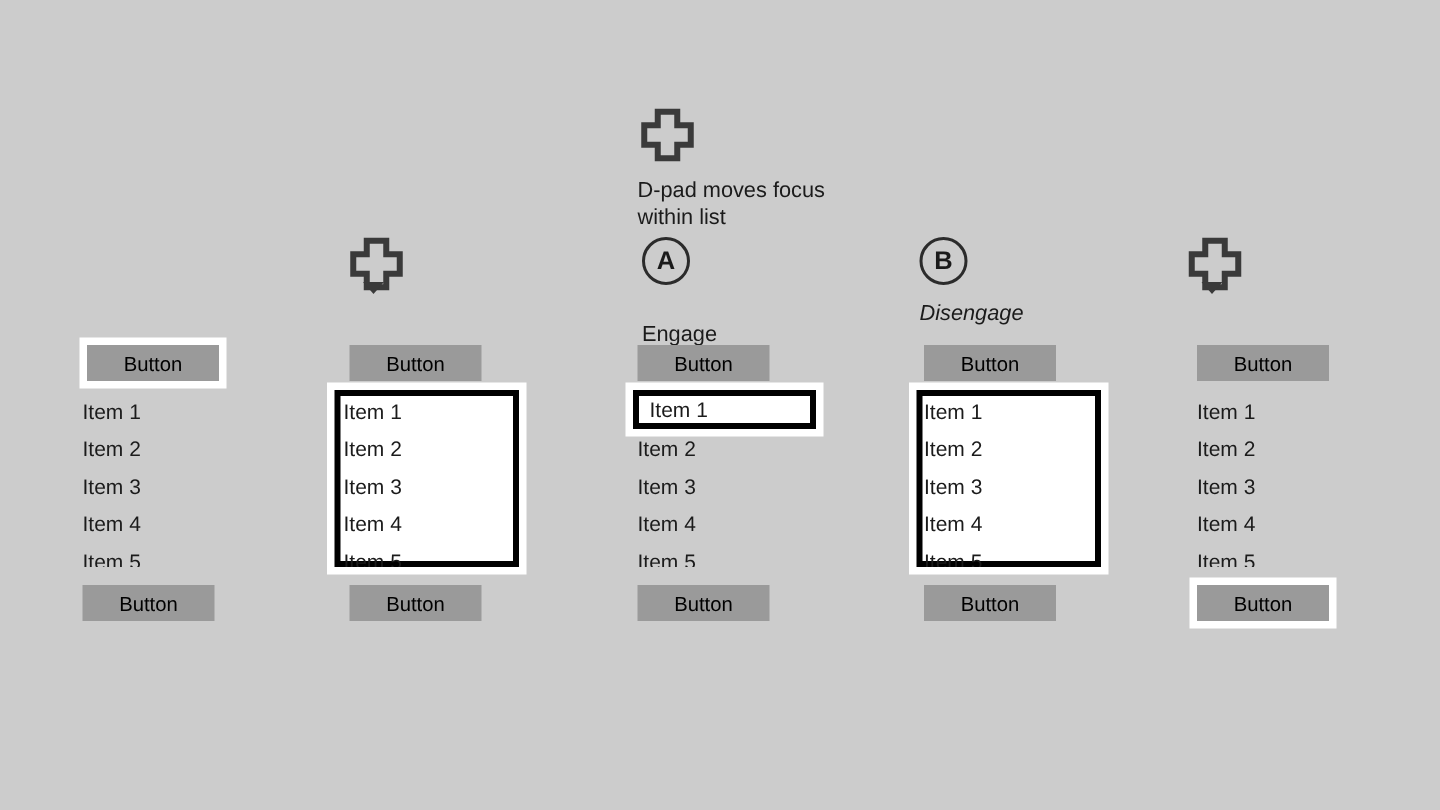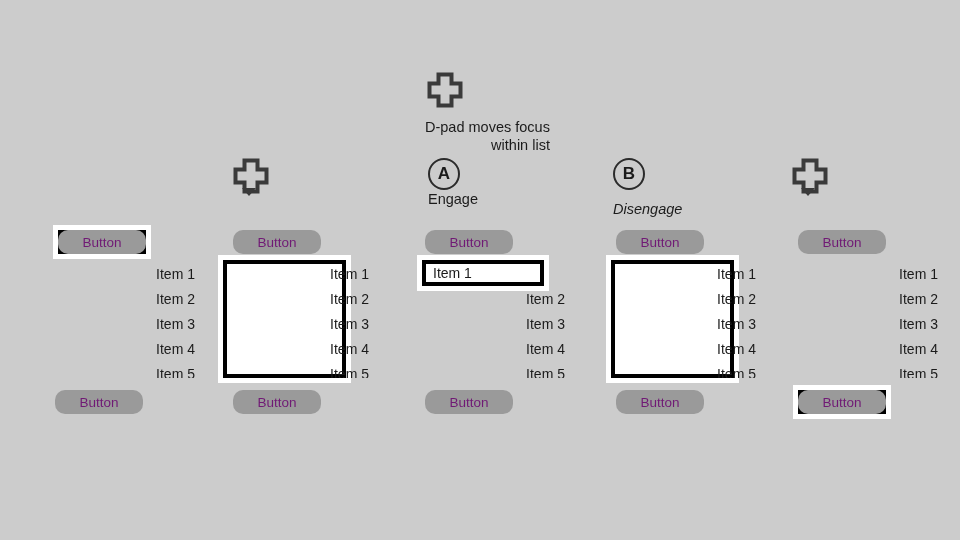--- a/index.html
+++ b/index.html
@@ -14,21 +14,20 @@
     overflow: hidden;
     position: relative;
     -webkit-font-smoothing: antialiased;
   }
 
   .stage {
     position: absolute;
     left: 0; top: 0;
     width: 960px;
     height: 540px;
-    text-align: right;
   }
 
   
   .annot {
     position: absolute;
     color: #1b1b1b;
     font-size: 14.5px;
     line-height: 18px;
   }
   .annot .annot-label {
@@ -88,29 +87,28 @@
     box-sizing: border-box;
     width: 100%;
     height: 100%;
     position: relative;
   }
 
   
   .btn {
     position: absolute;
     background: #9a9a9a;
-    color: #701a75;
+    color: #000000;
     font-size: 13.5px;
     display: flex;
     align-items: center;
     justify-content: center;
     box-sizing: border-box;
     width: 88px;
     height: 24px;
-    border-radius: 10px;
   }
 
   
   .listbox {
     position: absolute;
     width: 140px;
     height: 116px;
     overflow: hidden;
     box-sizing: border-box;
   }
@@ -153,21 +151,21 @@
       </svg>
     </div>
     <span class="annot-label" style="margin-top:6px; display:block;">D-pad moves focus
 within list</span>
   </div>
 
   <div class="annot" style="left:428px; top:158px;">
     <div class="btn-circle">
       <span>A</span>
     </div>
-    <span class="annot-label" style="margin-top:0;">Engage</span>
+    <span class="annot-label" style="margin-top:24px;">Engage</span>
   </div>
 
   <div class="annot" style="left:613px; top:158px;">
     <div class="btn-circle" style="margin-left:0px;">
       <span>B</span>
     </div>
     <span class="annot-label" style="margin-top:10px;font-style:italic;">Disengage</span>
   </div>
 
   <div class="annot" style="left:231px; top:158px;">

